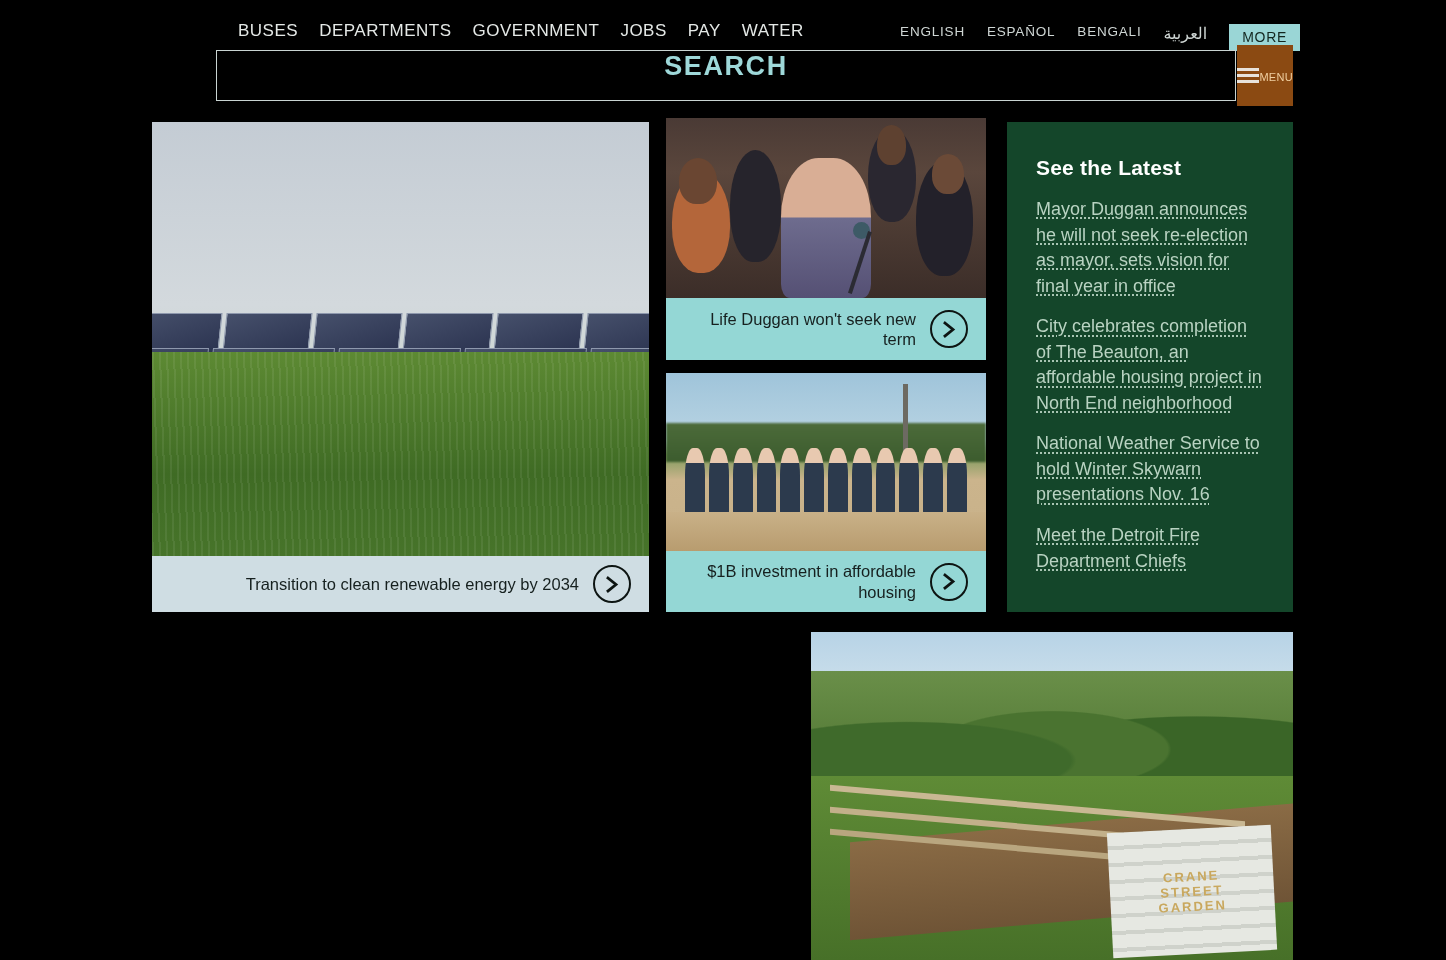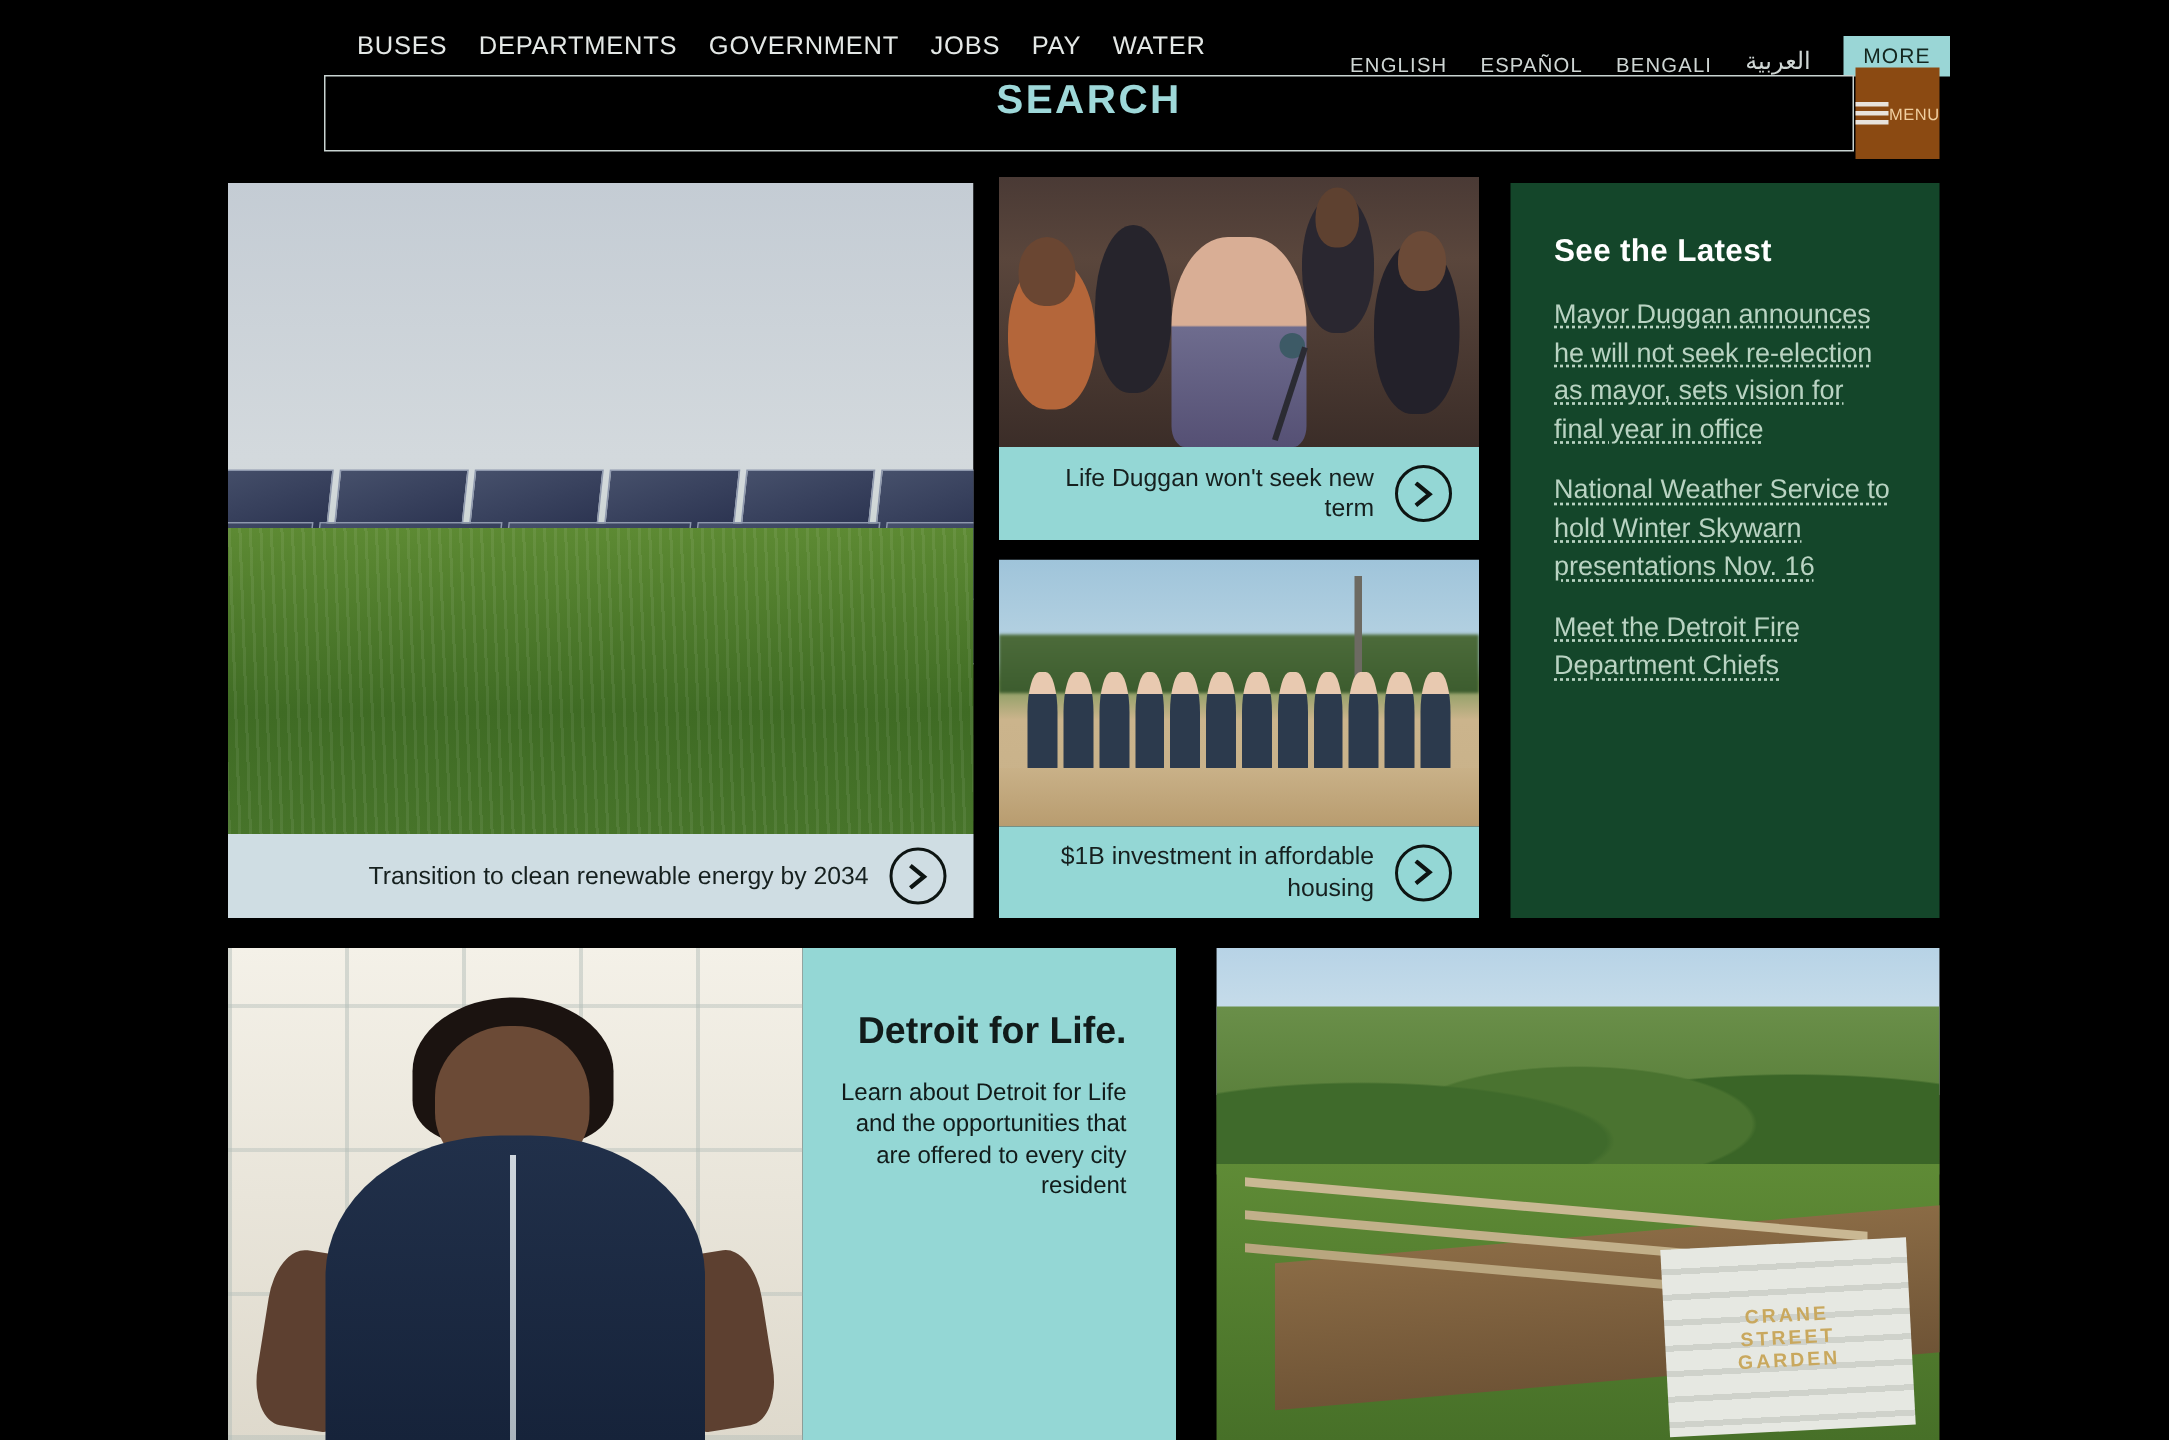--- a/index.html
+++ b/index.html
@@ -11,21 +11,21 @@
   
   .header { position:absolute; left:0; top:0; width:1446px; height:118px; background:#000; }
 
   .logo { position:absolute; left:146px; top:16px; width:80px; height:98px; }
   .logo svg { display:block; }
 
   .topnav { position:absolute; left:238px; top:21px; display:flex; gap:21px;
             font-size:17px; letter-spacing:.5px; color:#e4e8e6; }
   .topnav span { cursor:pointer; white-space:nowrap; }
 
-  .langnav { position:absolute; right:146px; top:24px; display:flex; align-items:flex-end; gap:22px;margin-left:36px; }
+  .langnav { position:absolute; right:146px; top:24px; display:flex; align-items:flex-start; gap:22px;margin-left:36px; }
   .langnav .lang { font-size:13.5px; letter-spacing:.8px; color:#cfd6d4; cursor:pointer; white-space:nowrap; }
   .langnav .lang.ar { font-size:16px; }
   .langnav .more { background:#9ad6d6; color:#13261f; font-size:14px; letter-spacing:.7px;
                    padding:5px 13px 6px; cursor:pointer; }
 
   .searchbar { position:absolute; left:216px; top:50px; width:1020px; height:51px;
                border:1px solid #c9d4d2; background:#000; display:flex;
                align-items:flex-start; justify-content:center; cursor:text; }
   .searchbar .lbl { font-size:27px; font-weight:bold; letter-spacing:1.6px; color:#9ed8d9; }
 
@@ -269,41 +269,25 @@
         <svg width="15" height="17" viewBox="0 0 15 17">
           <path d="M3 2 L11 8.5 L3 15" fill="none" stroke="#0d1412" stroke-width="2.8" stroke-linecap="square"></path>
         </svg>
       </span>
     </div>
   </div>
 
   <div class="latest">
     <h3>See the Latest</h3>
     <a>Mayor Duggan announces he will not seek re-election as mayor, sets vision for final year in office</a>
+    <a>City celebrates completion of The Beauton, an affordable housing project in North End neighborhood</a>
     <a>National Weather Service to hold Winter Skywarn presentations Nov. 16</a>
     <a>Meet the Detroit Fire Department Chiefs</a>
   </div>
 
-  <div class="dfl">
-    <div class="photo">
-      <div class="img woman">
-        <div class="winglass"></div>
-        <div class="hair"></div>
-        <div class="head"></div>
-        <div class="armL"></div>
-        <div class="armR"></div>
-        <div class="body"></div>
-        <div class="zip"></div>
-      </div>
-    </div>
-    <div class="panel">
-      <h2>Detroit for Life.</h2>
-      <p>Learn about Detroit for Life and the opportunities that are offered to every city resident</p>
-    </div>
-  </div>
 
   <div class="garden">
     <div class="img gardenimg">
       <div class="sky"></div>
       <div class="treeline"></div>
       <div class="lawn"></div>
       <div class="bed"></div>
       <div class="fence"></div>
       <div class="sign">
         <span>CRANE</span>

